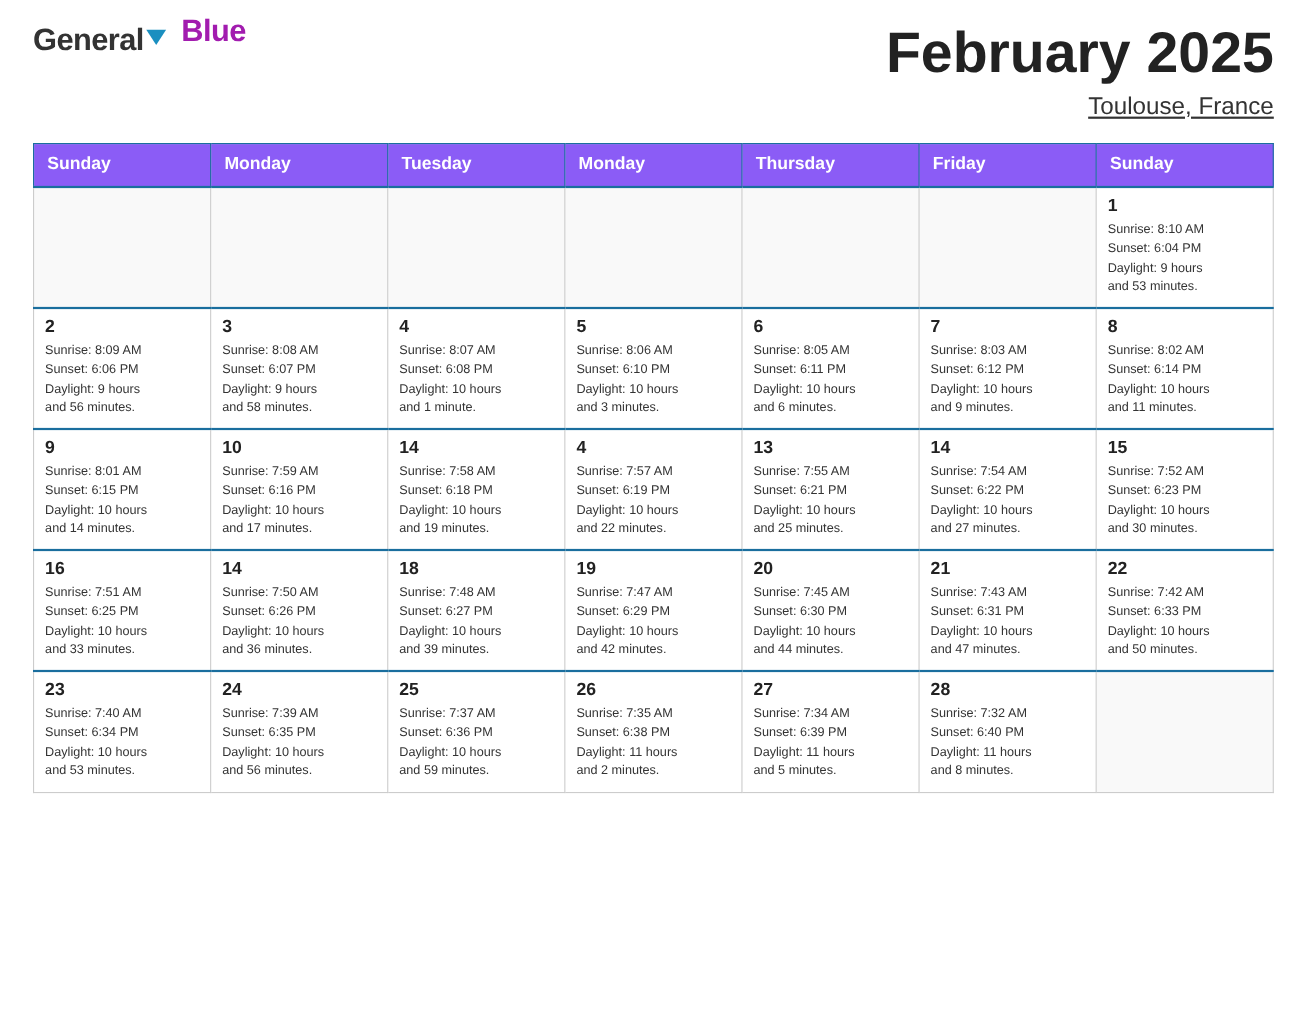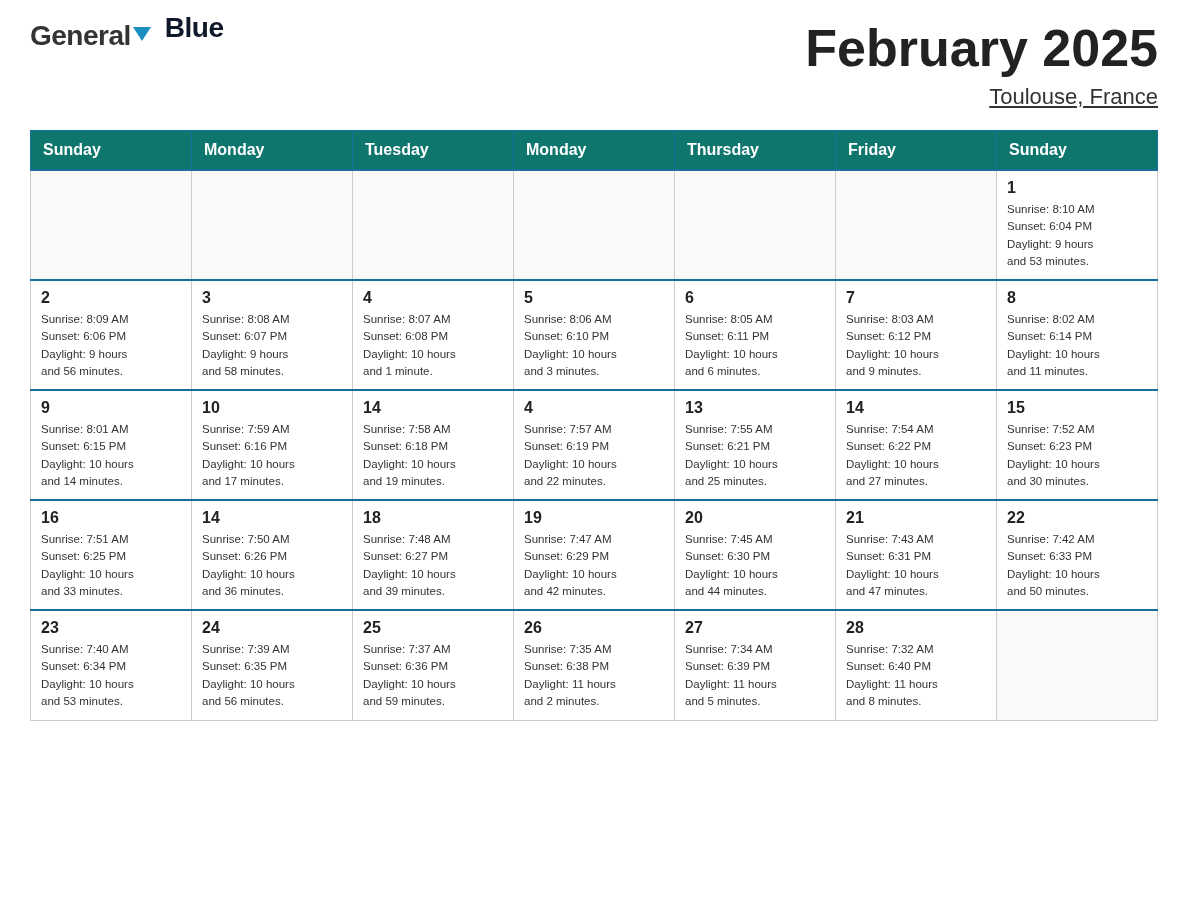--- a/index.html
+++ b/index.html
@@ -24,21 +24,21 @@
     }
     .logo-general {
       font-size: 28px;
       font-weight: bold;
       color: #333;
       letter-spacing: -0.5px;
     }
     .logo-blue {
       font-size: 28px;
       font-weight: bold;
-      color: #0f172a;
+      color: #a21caf;
       letter-spacing: -0.5px;
       position: relative;
       top: -8px;
       left: 14px;
     }
     .logo-triangle {
       display: inline-block;
       width: 0;
       height: 0;
       border-left: 9px solid transparent;
@@ -63,21 +63,21 @@
       font-size: 22px;
       color: #333;
       margin-top: 7px;
       text-decoration: underline;
     }
     .calendar {
       width: 100%;
       border-collapse: collapse;
     }
     .calendar th {
-      background-color: #0f766e;
+      background-color: #8b5cf6;
       color: #fff;
       text-align: left;
       padding: 10px 12px;
       font-size: 16px;
       font-weight: bold;
       border: 1px solid #1a6e9e;
     }
     .calendar td {
       border: 1px solid #ccc;
       vertical-align: top;

